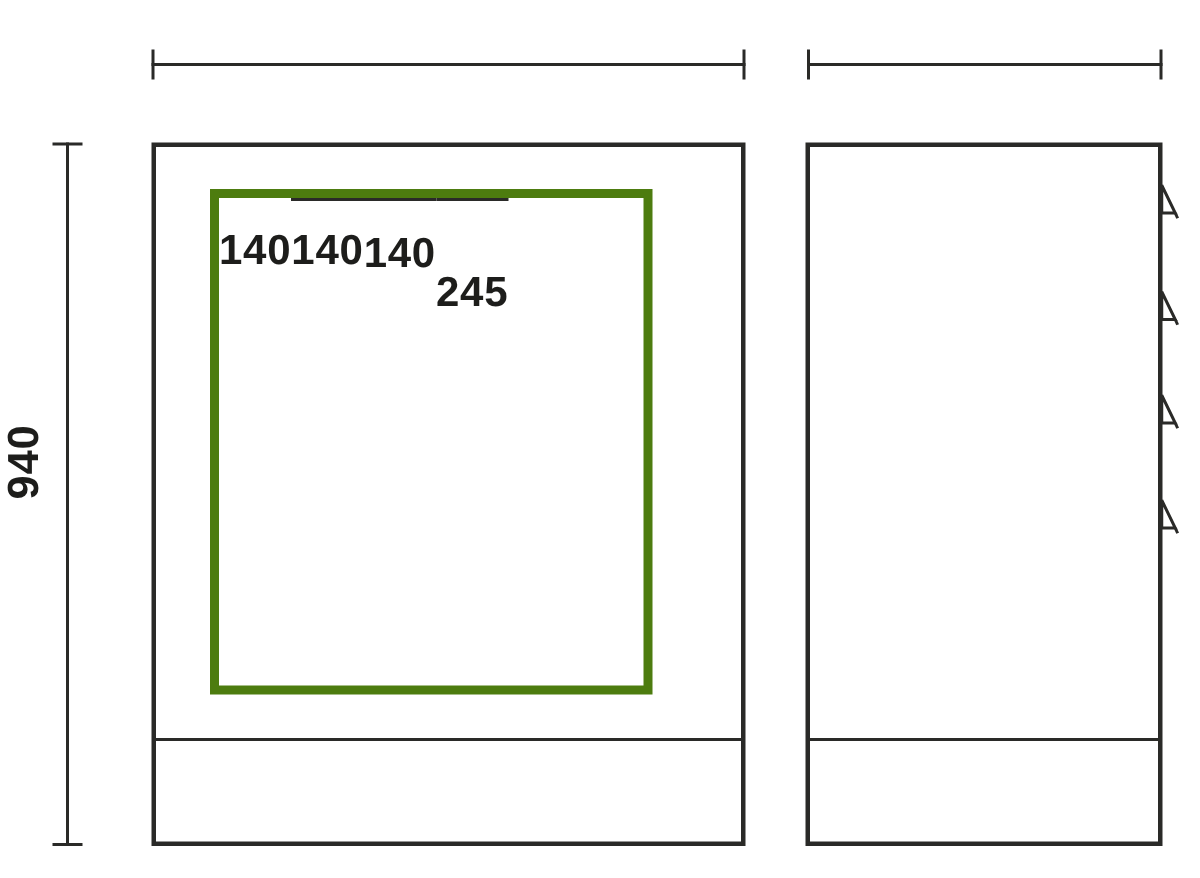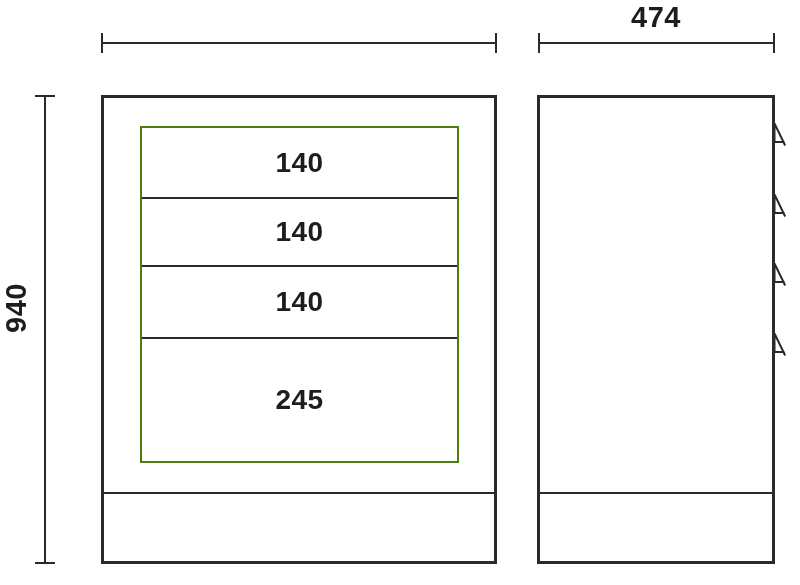--- a/index.html
+++ b/index.html
@@ -37,26 +37,26 @@
   .outline {
     position: absolute;
     border: 3px solid #2a2a28;
     box-sizing: border-box;
     background: #ffffff;
   }
   .drawer-panel {
     position: absolute;
     left: 140px;
     top: 126px;
-    width: 319px;
+    width: 295px;
     height: 337px;
-    border: 2px solid #4d7c0f;
+    border: 6px solid #4d7c0f;
     box-sizing: border-box;
     display: flex;
-    flex-direction: column;
+    flex-direction: row;
   }
   .drawer-row {
     box-sizing: border-box;
     display: flex;
     align-items: center;
     justify-content: center;
   }
   .drawer-row + .drawer-row {
     border-top: 2px solid #2a2a28;
   }
@@ -74,21 +74,20 @@
 </style>
 </head>
 <body>
 
 <div class="canvas">
 
   <div class="line" style="left:101px; top:42px; width:396px; height:2px;"></div>
   <div class="line" style="left:101px; top:33px; width:2px; height:20px;"></div>
   <div class="line" style="left:495px; top:33px; width:2px; height:20px;"></div>
 
-  <div class="dim-label" style="left:606px; top:2px; width:100px;">474</div>
   <div class="line" style="left:538px; top:42px; width:237px; height:2px;"></div>
   <div class="line" style="left:538px; top:33px; width:2px; height:20px;"></div>
   <div class="line" style="left:773px; top:33px; width:2px; height:20px;"></div>
 
   <div class="dim-label rot" style="left:-34px; top:293px; width:100px; height:30px;">940</div>
   <div class="line" style="left:44px; top:95px; width:2px; height:469px;"></div>
   <div class="line" style="left:35px; top:95px; width:20px; height:2px;"></div>
   <div class="line" style="left:35px; top:562px; width:20px; height:2px;"></div>
 
   <div class="outline" style="left:101px; top:95px; width:396px; height:469px;"></div>

